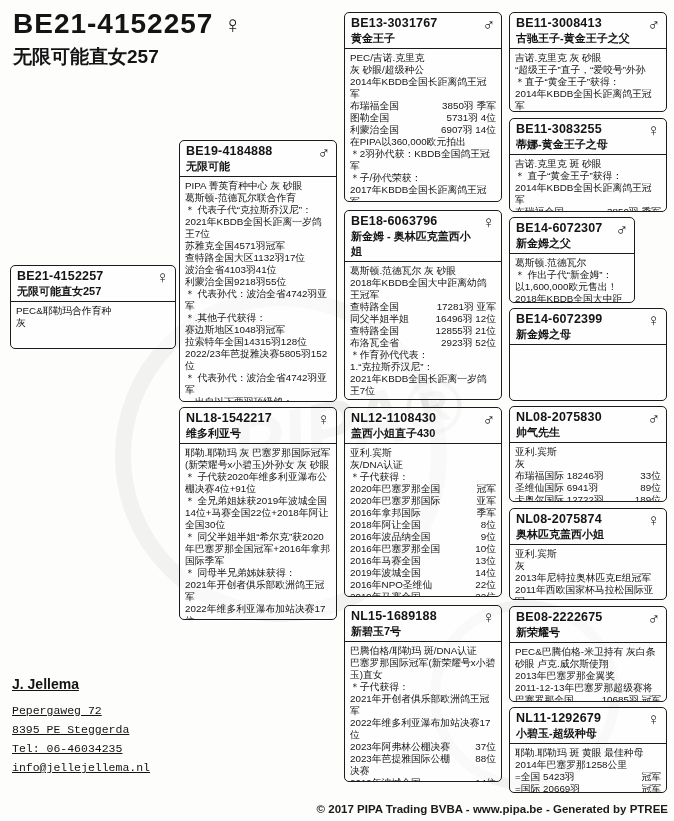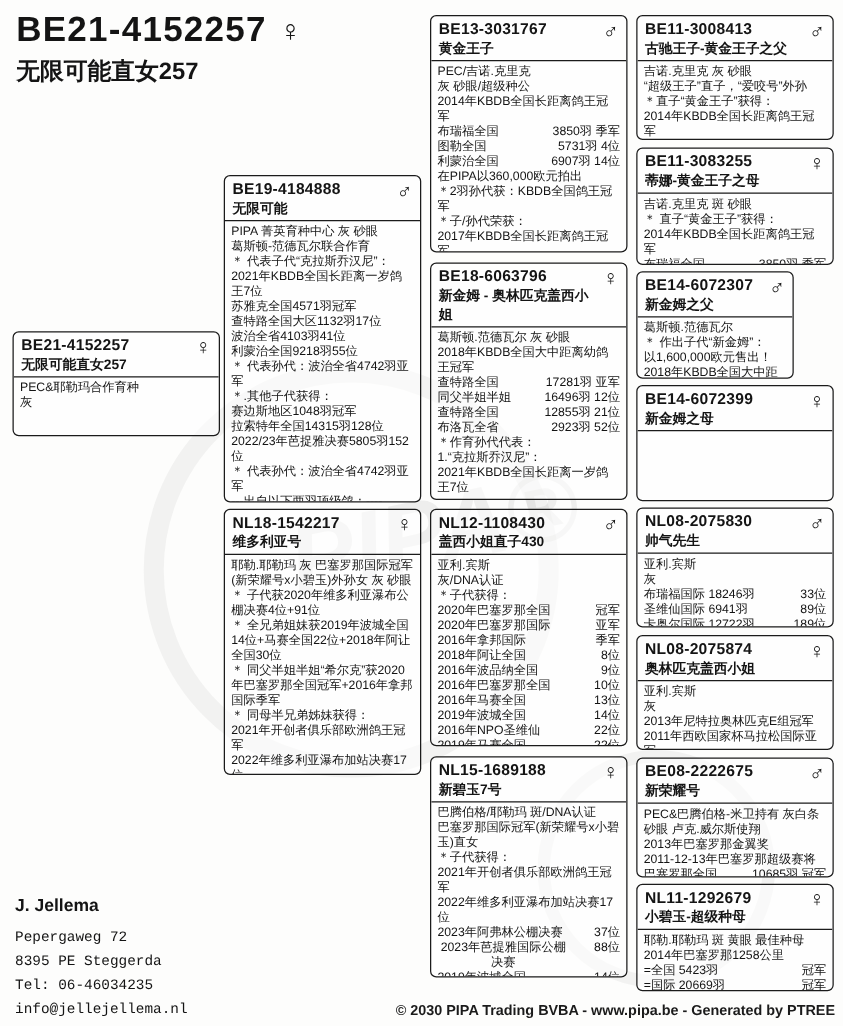--- a/index.html
+++ b/index.html
@@ -25,23 +25,23 @@
   .pbox{
     position:absolute;border:1.5px solid #1b1b1b;border-radius:5px;
     background:rgba(255,255,255,0.55);overflow:hidden;box-sizing:border-box;
   }
   .pbox .hdr{position:relative;padding:3px 22px 2px 6px;border-bottom:1.4px solid #1b1b1b;}
   .pbox .ring{font-size:12.5px;font-weight:bold;letter-spacing:.2px;}
   .pbox .pname{font-size:11px;font-weight:bold;margin-top:1px;}
   .pbox .sexsym{position:absolute;top:3px;right:6px;font-size:17px;font-weight:bold;line-height:1;}
   .pbox .bdy{padding:3px 5px 2px 5px;font-size:9.8px;line-height:12px;}
   .pbox .bdy .line{white-space:normal;word-break:break-all;}
-  .pbox .bdy .line.split{display:flex;justify-content:space-between;gap:20px;text-align:center;}
+  .pbox .bdy .line.split{display:flex;justify-content:space-between;gap:20px;}
   .pbox .bdy .line.split span:last-child{white-space:nowrap;}
-  .owner{position:absolute;left:12px;top:716px;}
+  .owner{position:absolute;left:12px;top:676px;text-decoration:underline;}
   .owner .oname{font-size:14px;font-weight:bold;margin-bottom:12px;}
   .owner .oline{font-family:"Liberation Mono","DejaVu Sans Mono",monospace;font-size:11.5px;margin-top:6px;}
   .copyright{position:absolute;right:6px;bottom:6px;font-size:11.5px;font-weight:bold;color:#1b1b1b;}
 </style>
 </head>
 <body>
 
 <div class="watermark-circle" style="left:115px;top:290px;width:300px;height:300px;"></div>
 <div class="watermark-circle" style="left:430px;top:600px;width:170px;height:170px;border-width:10px;"></div>
 <div class="watermark-text" style="left:230px;top:380px;font-size:78px;transform:rotate(-12deg);">PIPA®</div>
@@ -379,13 +379,13 @@
 </article>
 
 <div class="owner">
   <div class="oname">J. Jellema</div>
   <div class="oline">Pepergaweg 72</div>
   <div class="oline">8395 PE Steggerda</div>
   <div class="oline">Tel: 06-46034235</div>
   <div class="oline">info@jellejellema.nl</div>
 </div>
 
-<div class="copyright">© 2030 PIPA Trading BVBA - www.pipa.be - Generated by PTREE</div>
+<div class="copyright">© 2017 PIPA Trading BVBA - www.pipa.be - Generated by PTREE</div>
 
 </body></html>

